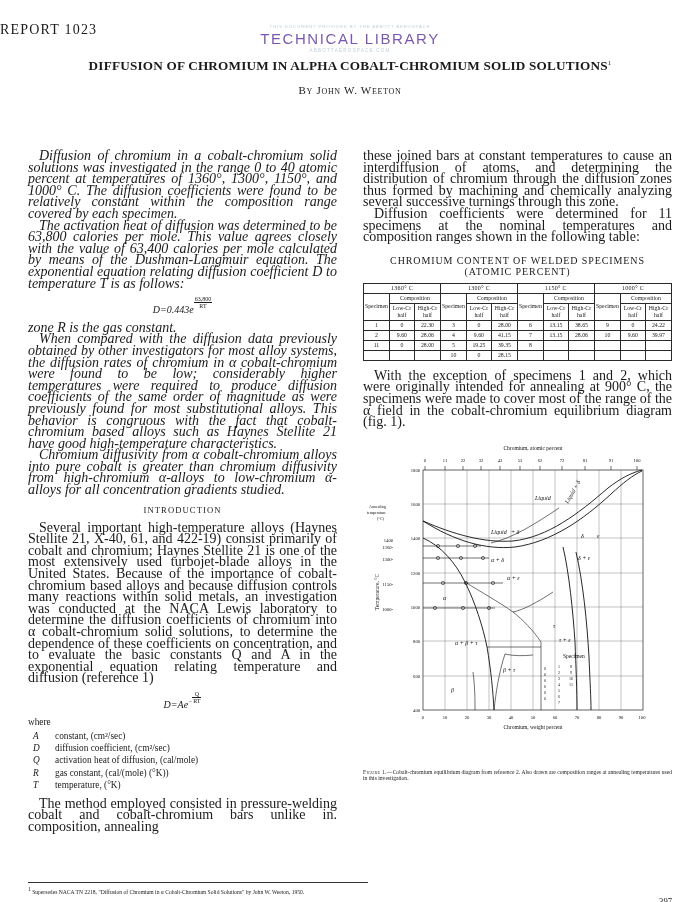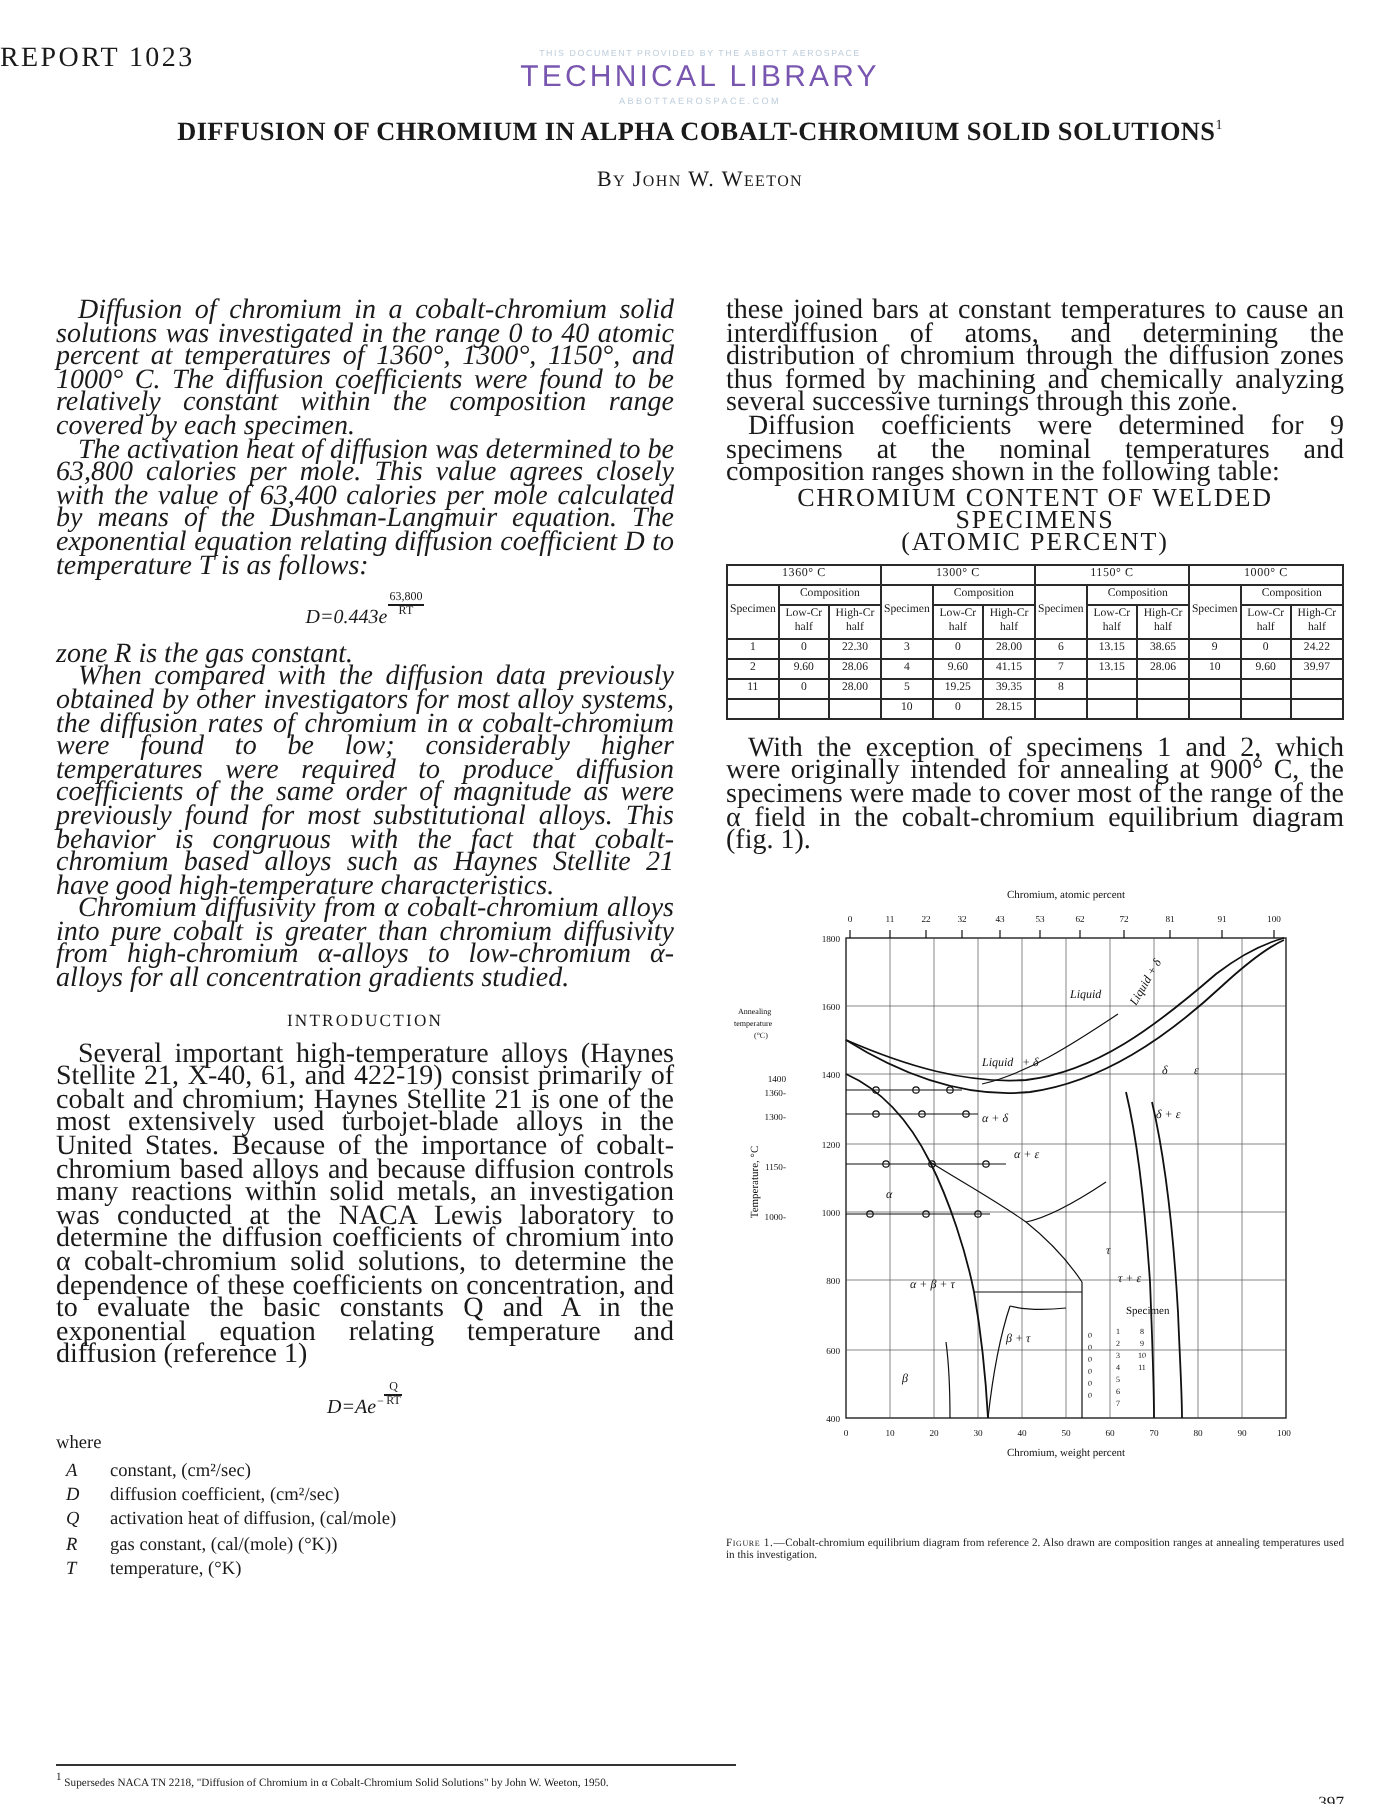--- a/index.html
+++ b/index.html
@@ -133,22 +133,23 @@
     margin-top: 3px;
   }
   .defs .row { display: flex; }
   .defs .sym { width: 22px; font-style: italic; flex: none; padding-left: 5px; }
   .defs .txt { flex: 1; }
   .whereline { font-size: 9.3px; margin: 6px 0 2px 0; }
 
   
   .tbl-title {
     text-align: center;
-    font-size: 13px;
+    font-size: 10px;
     letter-spacing: 0.9px;
+    margin-top: 12px;
     line-height: 11px;
   }
   table.spec {
     border-collapse: collapse;
     width: 100%;
     margin-top: 6px;
     font-size: 5.8px;
     font-family: "Liberation Serif", serif;
   }
   table.spec th, table.spec td {
@@ -250,25 +251,26 @@
         <div class="row">
           <div class="sym">R</div>
           <div class="txt">gas constant, (cal/(mole) (°K))</div>
         </div>
         <div class="row">
           <div class="sym">T</div>
           <div class="txt">temperature, (°K)</div>
         </div>
       </div>
 
+      <p class="body" style="margin-top:6px">The method employed consisted in pressure-welding cobalt and cobalt-chromium bars unlike in. composition, annealing</p>
     </div>
 
     <div class="col">
       <p class="body" style="text-indent:0">these joined bars at constant temperatures to cause an interdiffusion of atoms, and determining the distribution of chromium through the diffusion zones thus formed by machining and chemically analyzing several successive turnings through this zone.</p>
-      <p class="body">Diffusion coefficients were determined for 9 specimens at the nominal temperatures and composition ranges shown in the following table:</p>
+      <p class="body">Diffusion coefficients were determined for 11 specimens at the nominal temperatures and composition ranges shown in the following table:</p>
 
       <div class="tbl-title">
         <div>CHROMIUM CONTENT OF WELDED SPECIMENS</div>
         <div>(ATOMIC PERCENT)</div>
       </div>
 
       <table class="spec">
         <thead>
           <tr>
             <th class="temp-head" colspan="3">1360° C</th>

